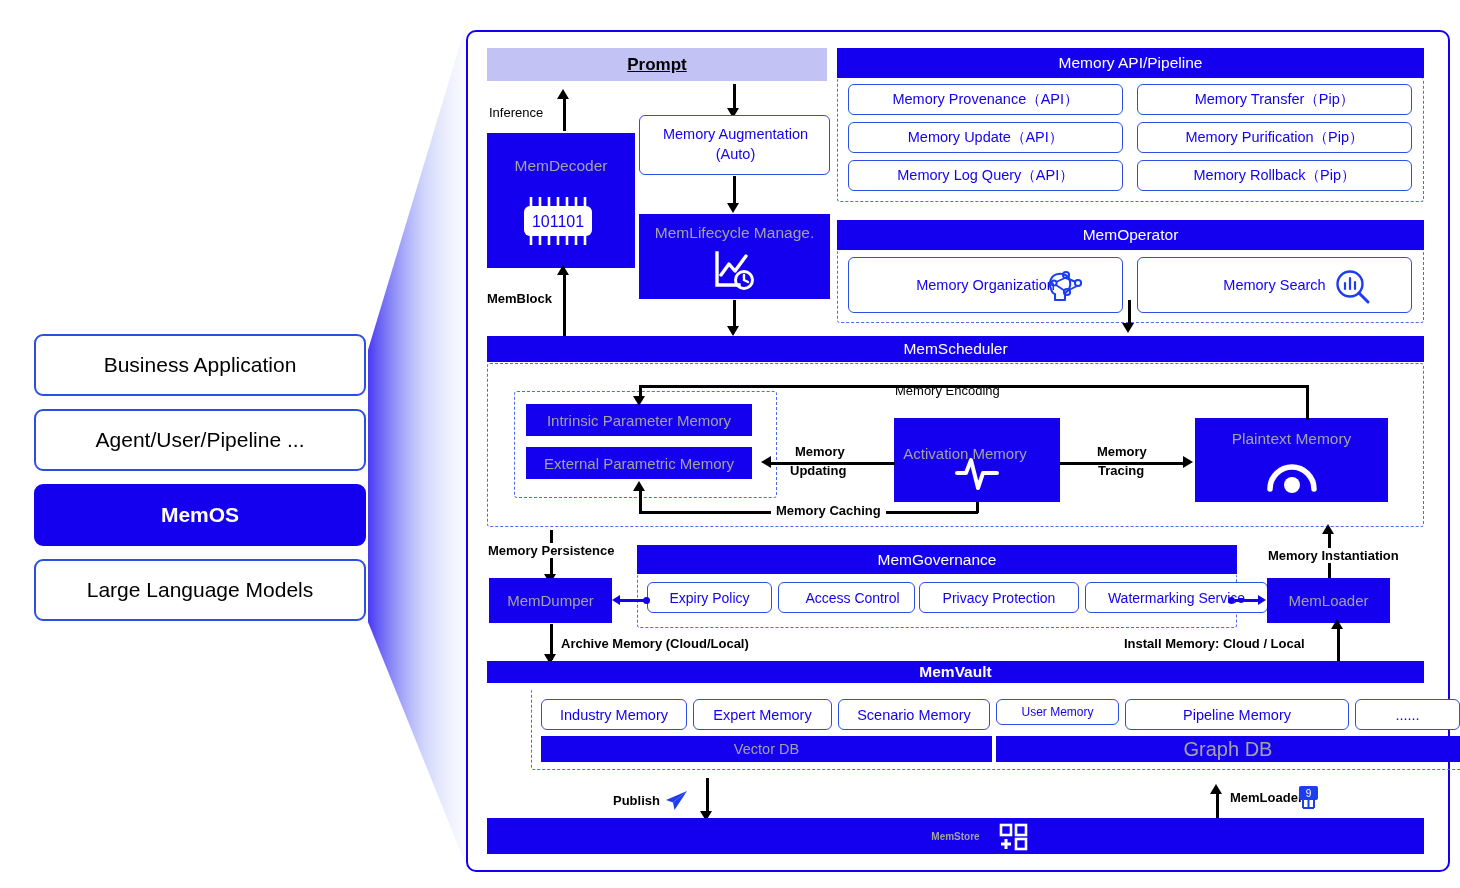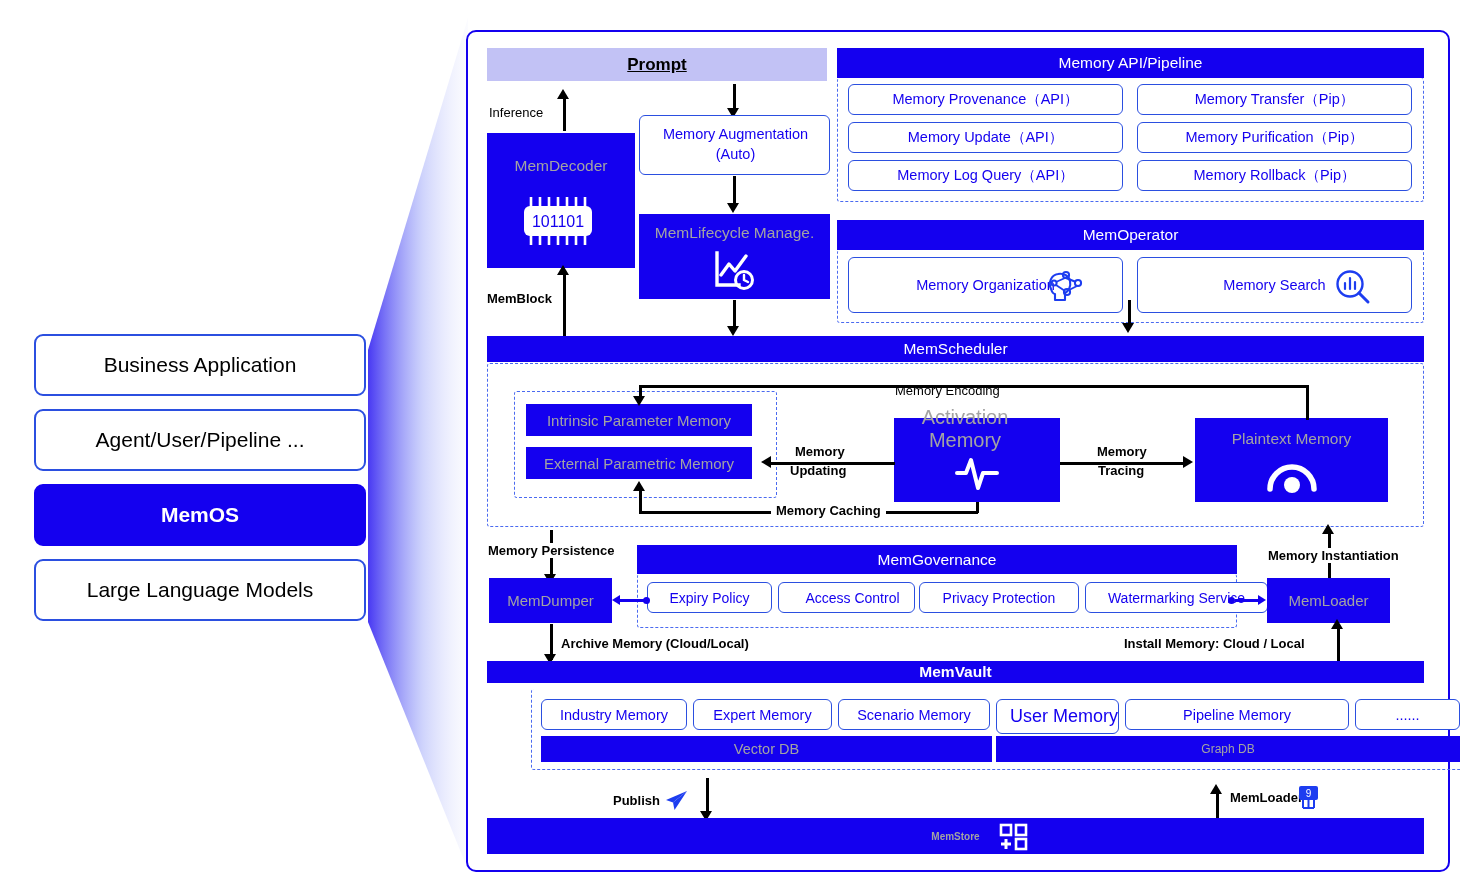--- a/index.html
+++ b/index.html
@@ -209,21 +209,21 @@
 
 <div class="abs dashed" style="left:514px;top:391px;width:263px;height:107px;"></div>
 <div class="abs solid ctr" style="left:526px;top:404px;width:226px;height:32px;font-size:15px;">
   <span>Intrinsic Parameter Memory</span>
 </div>
 <div class="abs solid ctr" style="left:526px;top:447px;width:226px;height:32px;font-size:15px;">
   <span>External Parametric Memory</span>
 </div>
 
 <div class="abs solid" style="left:894px;top:418px;width:166px;height:84px;">
-  <div class="abs ctr" style="left:0;top:0;width:142px;height:22px;font-size:20px;">Activation Memory</div>
+  <div class="abs ctr" style="left:0;top:24px;width:142px;height:22px;font-size:15px;">Activation Memory</div>
   <div class="abs" style="left:61px;top:38px;width:44px;height:38px;">
     <svg width="44" height="38" viewBox="0 0 44 38">
       <polyline points="2,17 11,17 16,4 23,32 28,17 42,17" fill="none" stroke="#fff" stroke-width="4" stroke-linecap="round" stroke-linejoin="round"></polyline>
     </svg>
   </div>
 </div>
 
 <div class="abs solid" style="left:1195px;top:418px;width:193px;height:84px;">
   <div class="abs ctr" style="left:0;top:10px;width:193px;height:22px;font-size:15.5px;">Plaintext Memory</div>
   <div class="abs" style="left:70px;top:40px;width:54px;height:36px;">
@@ -311,34 +311,34 @@
 <div class="abs dashed" style="left:487px;top:689px;width:937px;height:81px;border-top:none;margin-left:44px;">
   <div class="abs outline ctr" style="left:9px;top:10px;width:146px;height:31px;font-size:14.5px;">
     <span>Industry Memory</span>
     </div>
   <div class="abs outline ctr" style="left:161px;top:10px;width:139px;height:31px;font-size:14.5px;">
     <span>Expert Memory</span>
     </div>
   <div class="abs outline ctr" style="left:306px;top:10px;width:152px;height:31px;font-size:14.5px;">
     <span>Scenario Memory</span>
     </div>
-  <div class="abs outline ctr" style="left:464px;top:10px;width:123px;height:35px;font-size:18px;justify-content:flex-end;">
+  <div class="abs outline ctr" style="left:464px;top:10px;width:123px;height:26px;font-size:12px;">
     <span>User Memory</span>
     </div>
   <div class="abs outline ctr" style="left:593px;top:10px;width:224px;height:31px;font-size:14.5px;">
     <span>Pipeline Memory</span>
     </div>
   <div class="abs outline ctr" style="left:823px;top:10px;width:105px;height:31px;font-size:14.5px;">
     <span>......</span>
     </div>
 
   <div class="abs solid ctr" style="left:9px;top:47px;width:451px;height:26px;font-size:14.5px;">
     <span>Vector DB</span>
     </div>
-  <div class="abs solid ctr" style="left:464px;top:47px;width:464px;height:26px;font-size:12px;">
+  <div class="abs solid ctr" style="left:464px;top:47px;width:464px;height:26px;font-size:20px;">
     <span>Graph DB</span>
     </div>
 </div>
 
 <div class="abs ln vln" style="left:706px;top:778px;height:38px;"></div>
 <div class="abs arw arw-d" style="left:700px;top:811px;"></div>
 <div class="abs lbl b" style="left:613px;top:793px;">Publish</div>
 <div class="abs" style="left:663px;top:789px;width:26px;height:24px;">
   <svg width="26" height="24" viewBox="0 0 26 24">
     <path d="M24 2 L3 11 L10 13.5 L24 2 Z" fill="#1d3df0"></path>

